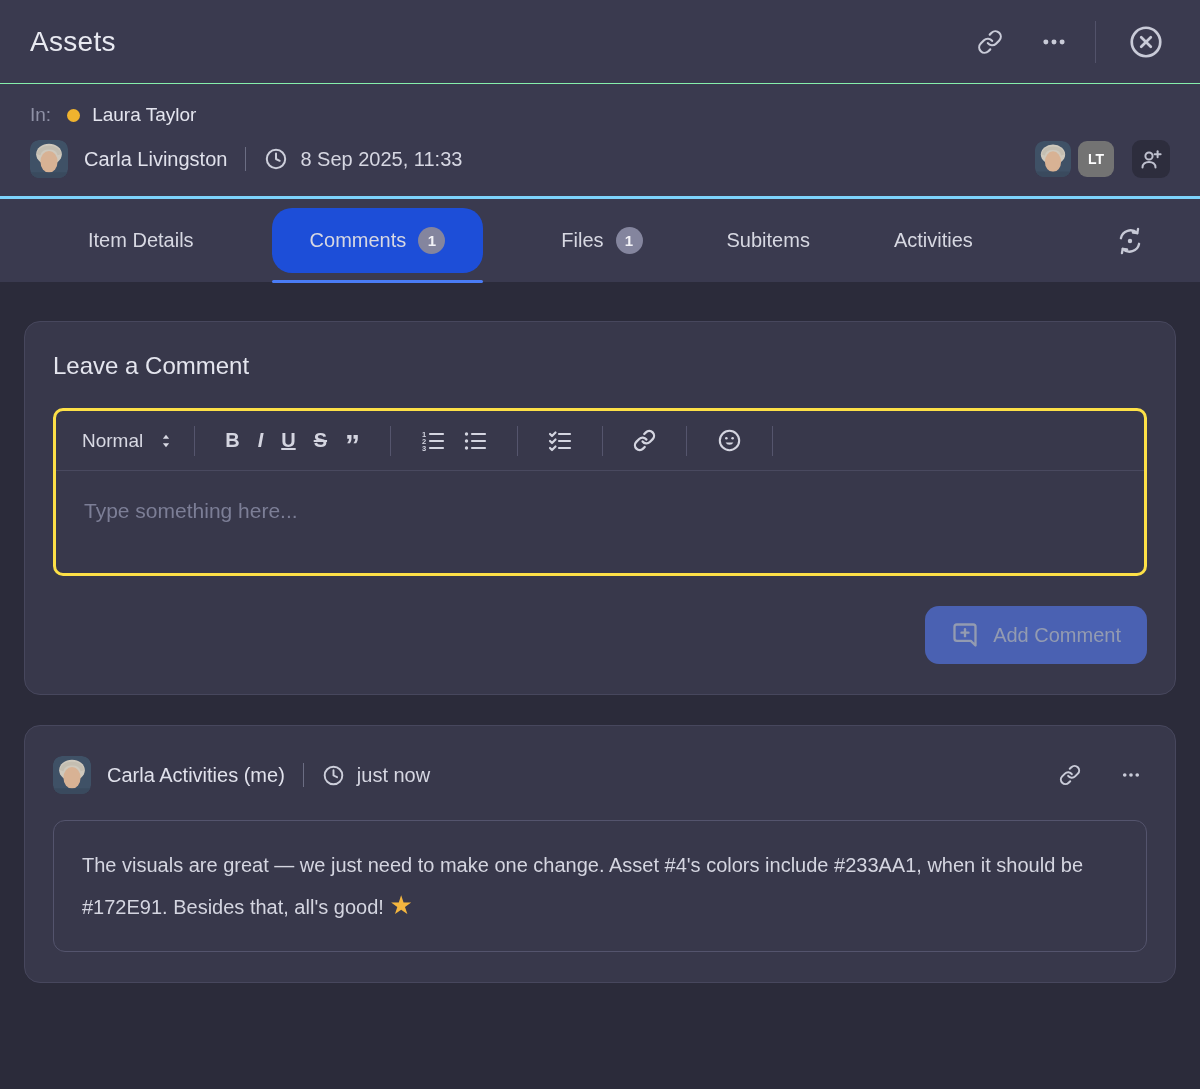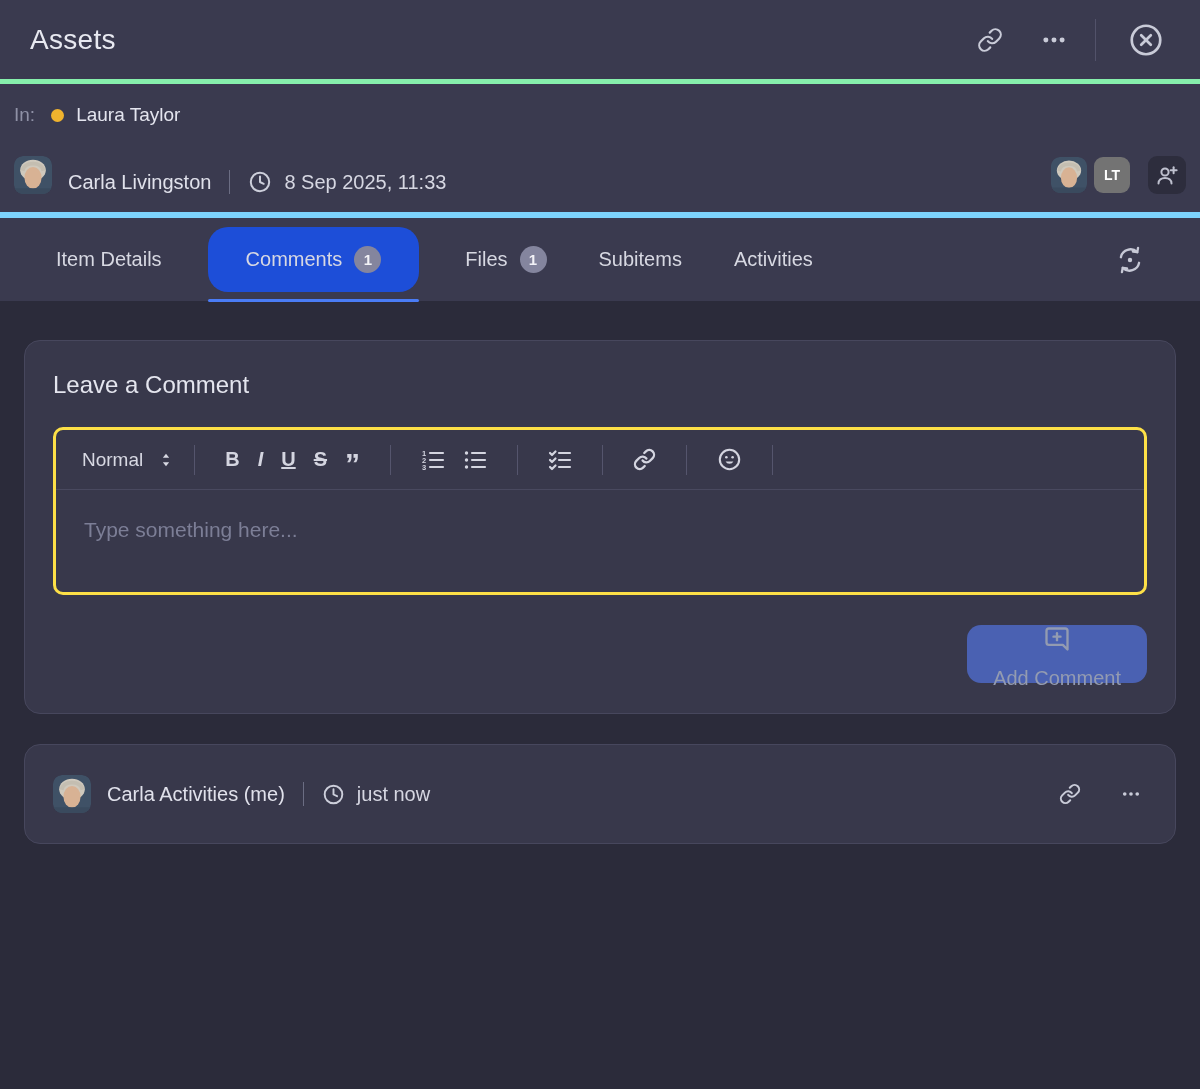--- a/index.html
+++ b/index.html
@@ -10,37 +10,37 @@
     color:#dcdde6;
     overflow:hidden;
   }
   svg { display:block; }
 
   
   .topbar, .meta, .tabbar { background:#3a3a4f; }
 
   .topbar {
     height:84px; display:flex; align-items:center;
-    padding:0 30px; border-bottom:5px solid #86efac;gap:29px;
+    padding:0 30px; border-bottom:1px solid #86efac;gap:29px;
   }
   .topbar-title { font-size:28px; font-weight:500; color:#e8e9f1; letter-spacing:.3px; }
   .topbar-actions { margin-left:auto; display:flex; align-items:center; }
   .icon-btn {
     background:none; border:none; cursor:pointer; color:#c9cbd8;
     display:flex; align-items:center; justify-content:center; padding:6px;
   }
   .topbar-divider { width:1px; height:42px; background:#52526a; margin:0 26px 0 22px; }
 
   
-  .meta { padding:20px 14px 18px; border-bottom:6px solid #7dd3fc; }
+  .meta { padding:20px 30px 18px; border-bottom:3px solid #7dd3fc; }
   .meta-row1 { display:flex; align-items:center; font-size:19px; }
   .in-label { color:#8f91a6; }
   .status-dot { width:13px; height:13px; border-radius:50%; background:#f0b32e; margin:0 12px 0 16px; }
   .group-name { color:#e4e5ef; }
-  .meta-row2 { margin-top:30px; display:flex; align-items:flex-end; }
+  .meta-row2 { margin-top:14px; display:flex; align-items:center; }
   .avatar { border-radius:9px; overflow:hidden; flex:none; }
   .av-38 { width:38px; height:38px; }
   .av-36 { width:36px; height:36px; }
   .author-name { font-size:20px; color:#e0e1eb; margin-left:16px; }
   .vsep { width:1px; height:24px; background:#6b6d83; margin:0 18px; }
   .timestamp { font-size:20px; color:#d6d7e2; margin-left:12px; }
   .clock { color:#cdcfdb; }
   .meta-right { margin-left:auto; display:flex; align-items:center; }
   .lt-badge {
     width:36px; height:36px; border-radius:9px; background:#737373; color:#fff;
@@ -49,21 +49,21 @@
   }
   .invite-btn {
     width:38px; height:38px; border-radius:9px; background:#2d2d3d; border:none; cursor:pointer;
     color:#bfc1cf; display:flex; align-items:center; justify-content:center; margin-left:18px;
   }
 
   
   .tabbar { height:83px; display:flex; align-items:center; padding:0 50px; position:relative; }
   .tab {
     position:relative; display:flex; align-items:center; gap:12px;
-    font-size:20px; color:#d7d8e2; cursor:pointer; padding:0 6px; margin-right:40px;
+    font-size:20px; color:#d7d8e2; cursor:pointer; padding:0 6px; margin-right:40px;margin-left:32px;
   }
   .tab.active {
     background:#1d4ed8; border-radius:20px; padding:19px 38px;
   }
   .tab.active::after {
     content:""; position:absolute; left:0; right:0; bottom:-10px; height:3px;
     background:#4a7cf5; border-radius:2px;
   }
   .tab-badge {
     min-width:27px; height:27px; border-radius:14px; background:#84859e; color:#f2f2f7;
@@ -95,21 +95,21 @@
   .tb-italic { font-style:italic; font-weight:700; }
   .tb-underline { text-decoration:underline; }
   .tb-strike { text-decoration:line-through; }
   .tb-quote { font-size:30px; font-weight:700; line-height:14px; padding-top:12px; }
   .editor-input { height:102px; padding:28px; cursor:text; }
   .placeholder { font-size:21px; color:#7c7e96; }
 
   .editor-actions { margin-top:30px; display:flex; justify-content:flex-end; }
   .add-comment-btn {
     display:flex; align-items:center; gap:14px; background:#4a61b2; border:none; cursor:pointer;
-    border-radius:14px; padding:0 26px; height:58px; color:#939bb1; font-size:20px;flex-direction:column;
+    border-radius:14px; padding:0 26px; height:58px; color:#939bb1; font-size:20px;
   }
 
   
   .comment-card { margin-top:30px; }
   .comment-head { display:flex; align-items:center; }
   .comment-head-right { margin-left:auto; display:flex; align-items:center; gap:28px; color:#c4c6d4; }
   .comment-body {
     margin-top:26px; border:1px solid #54546d; border-radius:12px;
     padding:24px 28px; font-size:20px; line-height:40px; color:#d4d5e0;
   }
@@ -373,16 +373,20 @@
             <svg width="20" height="20" viewBox="0 0 24 24" fill="currentColor" stroke="none">
                 <circle cx="4.5" cy="12" r="2.2"></circle>
                 <circle cx="12" cy="12" r="2.2"></circle>
                 <circle cx="19.5" cy="12" r="2.2"></circle>
               </svg>
           </span>
         </button>
       </div>
     </div>
 
+    <div class="comment-body">
+      <span>The visuals are great — we just need to make one change. Asset #4's colors include #233AA1, when it should be #172E91. Besides that, all's good!</span>
+      <span class="star">★</span>
+    </div>
 
   </div>
 
 </div>
 
 </body></html>

